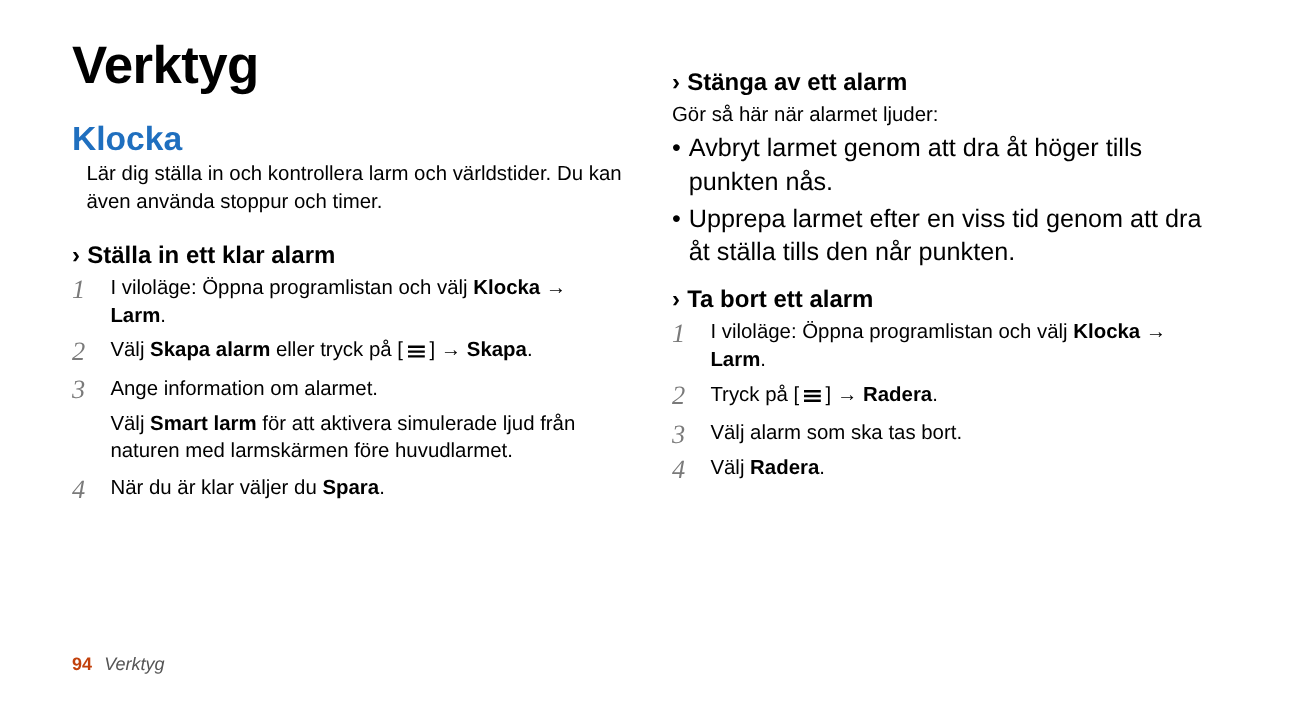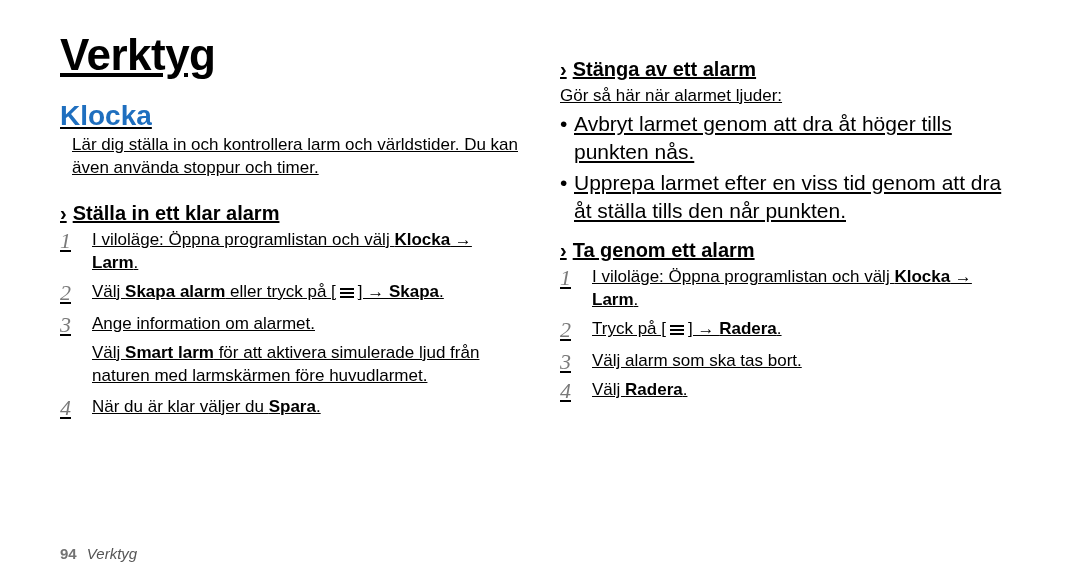--- a/index.html
+++ b/index.html
@@ -11,21 +11,20 @@
     font-family: "Segoe UI", "Myriad Pro", Arial, sans-serif;
     color: #000;
     overflow: hidden;
   }
   .page {
     position: relative;
     width: 1080px;
     height: 586px;
     padding: 30px 60px 0 60px;
     box-sizing: border-box;
-    text-decoration: underline;
   }
   .columns {
     display: flex;
     gap: 40px;
   }
   .col {
     flex: 1 1 0;
     min-width: 0;
   }
   h1.title {
@@ -114,21 +113,21 @@
     margin: 0 2px;
   }
   .footer {
     position: absolute;
     left: 60px;
     bottom: 24px;
     font-size: 15px;
     color: #222;
   }
   .footer .pn {
-    color: #737373;
+    color: #c2410c;
     font-weight: 600;
     margin-right: 6px;
   }
   .footer .ft {
     font-style: italic;
     color: #555;
   }
   b { font-weight: 700; }
 </style>
 </head>
@@ -190,21 +189,21 @@
         <span>Stänga av ett alarm</span>
       </h3>
       <p class="lead" style="margin:0 0 2px 0">Gör så här när alarmet ljuder:</p>
       <ul class="bullets">
         <li>Avbryt larmet genom att dra       åt höger tills punkten nås.</li>
         <li>Upprepa larmet efter en viss tid genom att dra       åt ställa tills den når punkten.</li>
       </ul>
 
       <h3 class="sub">
         <span class="chev">›</span>
-        <span>Ta genom ett alarm</span>
+        <span>Ta bort ett alarm</span>
       </h3>
       <ol class="steps">
         <li>
           <span class="num">1</span>
           <span class="step-body">
             <span>I viloläge: Öppna programlistan och välj </span><b>Klocka</b><span> → </span><b>Larm</b><span>.</span>
           </span>
         </li>
         <li>
           <span class="num">2</span>

